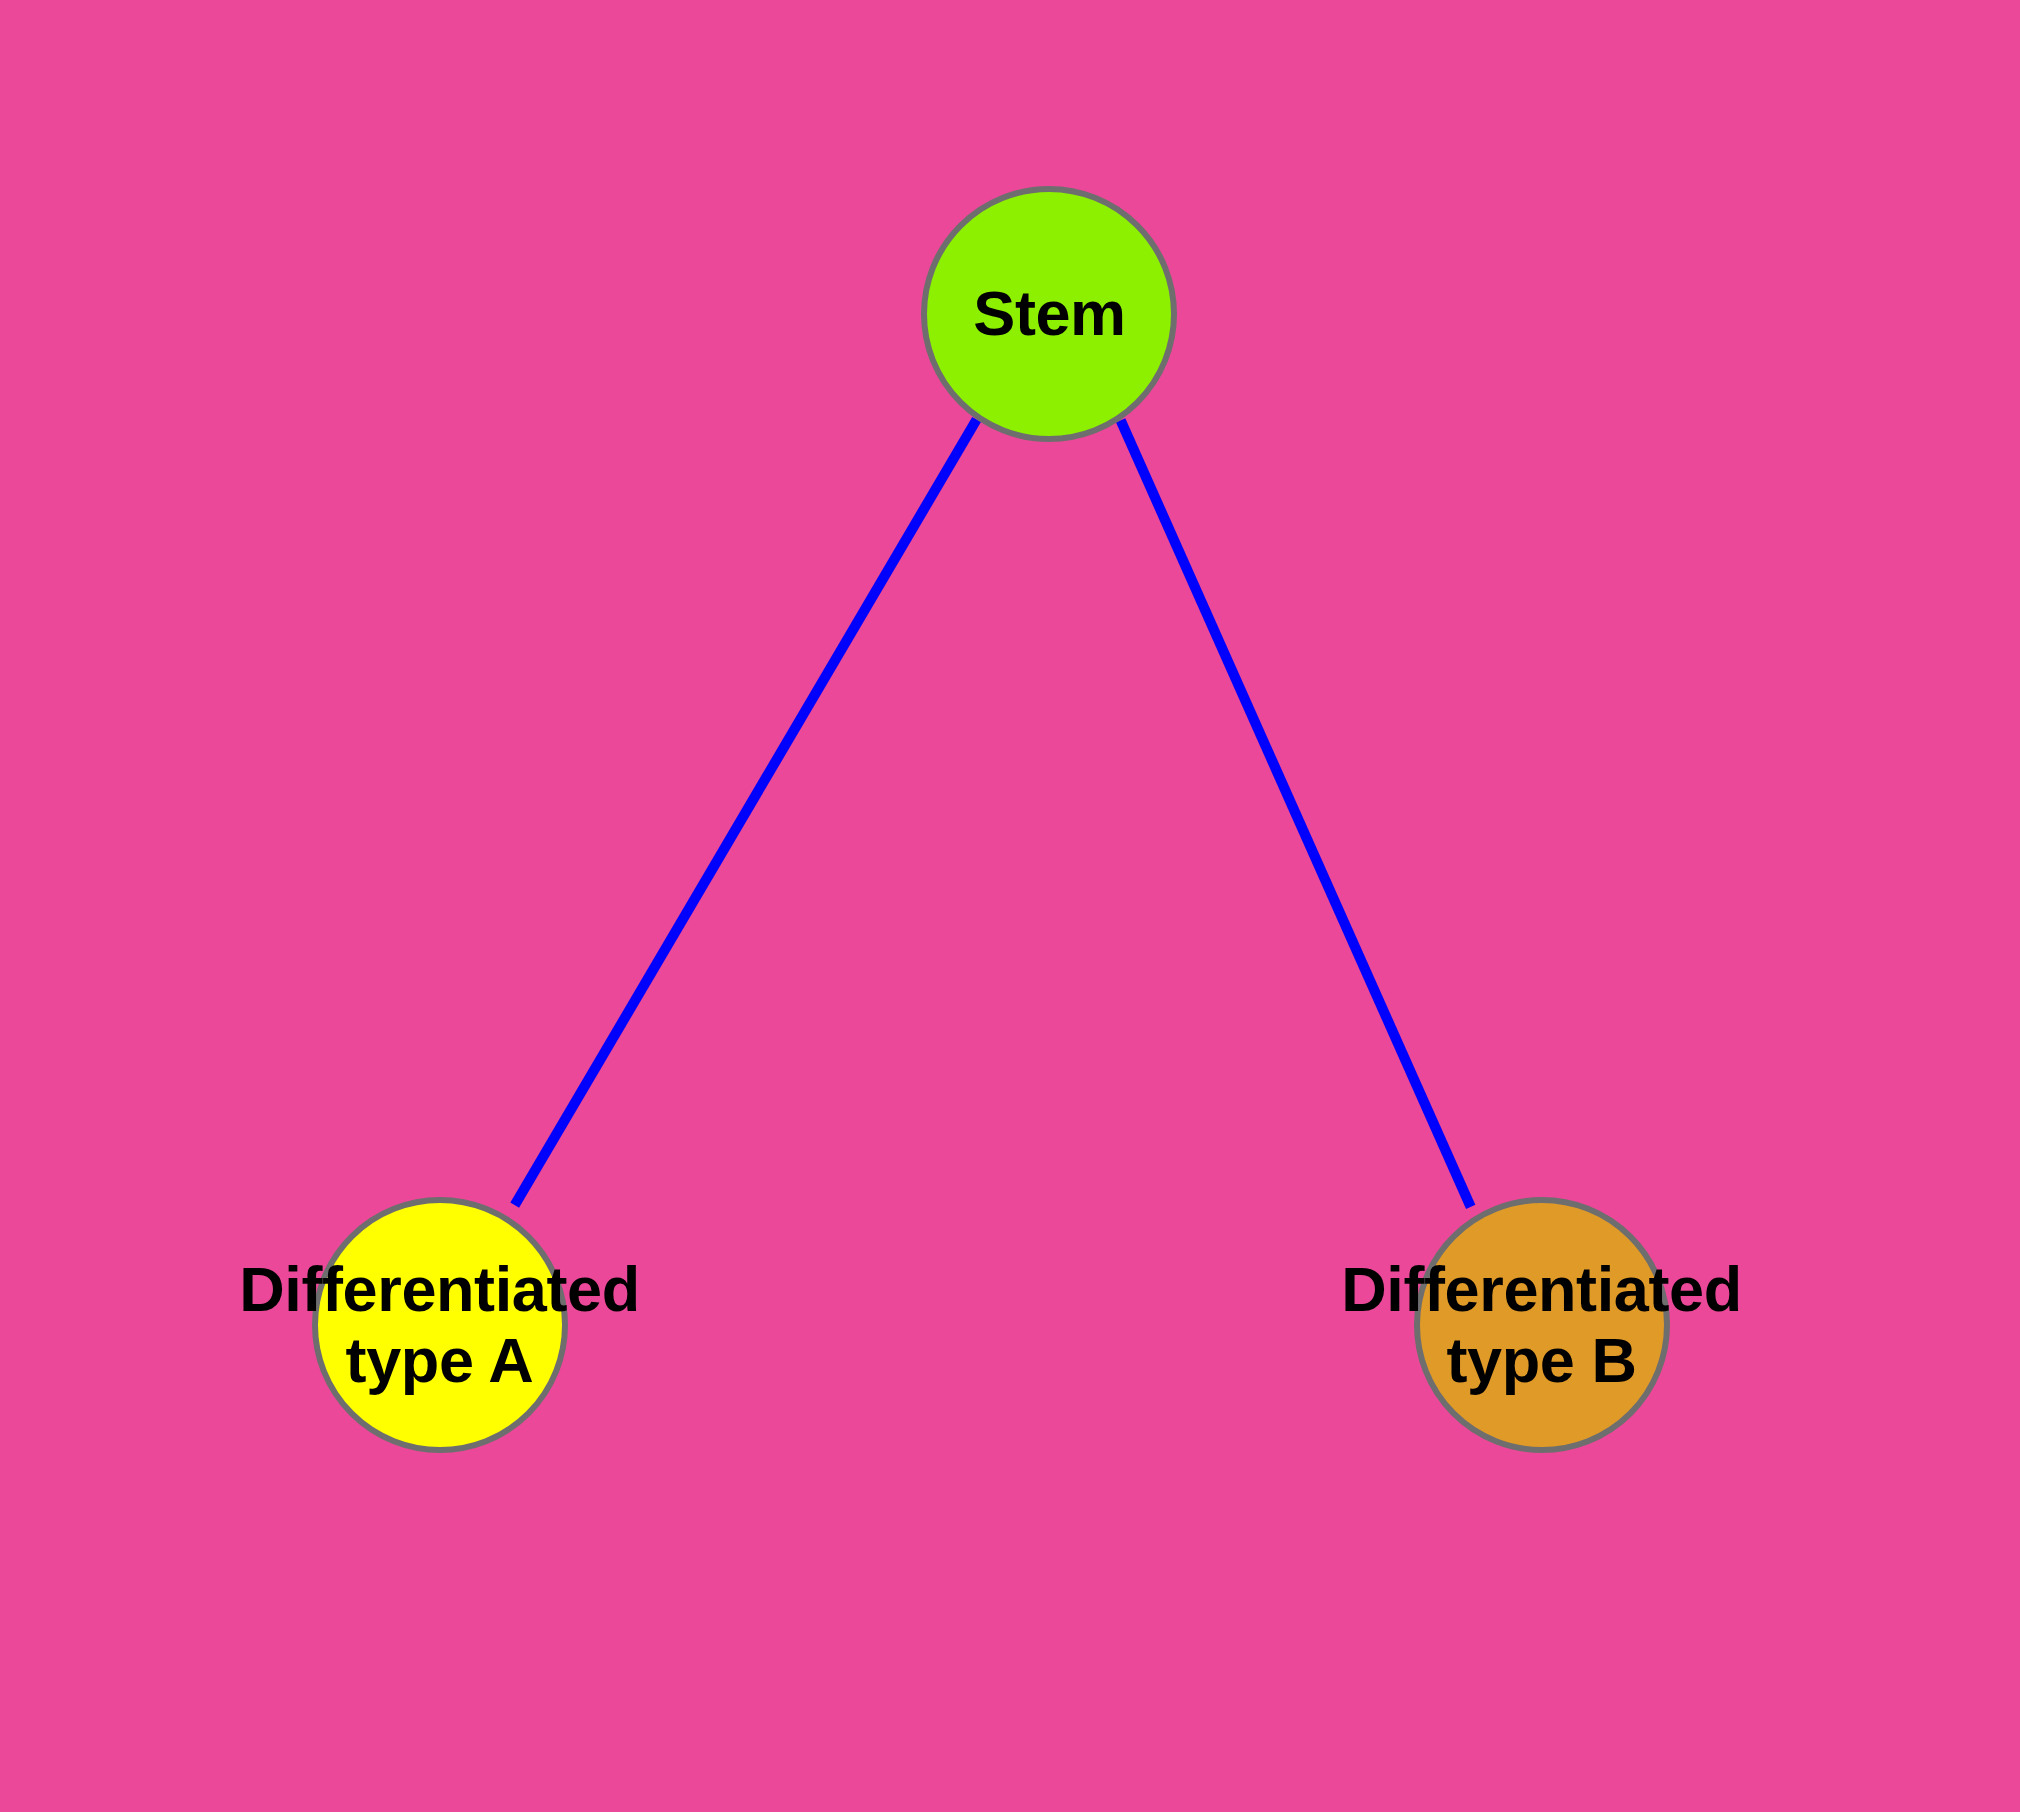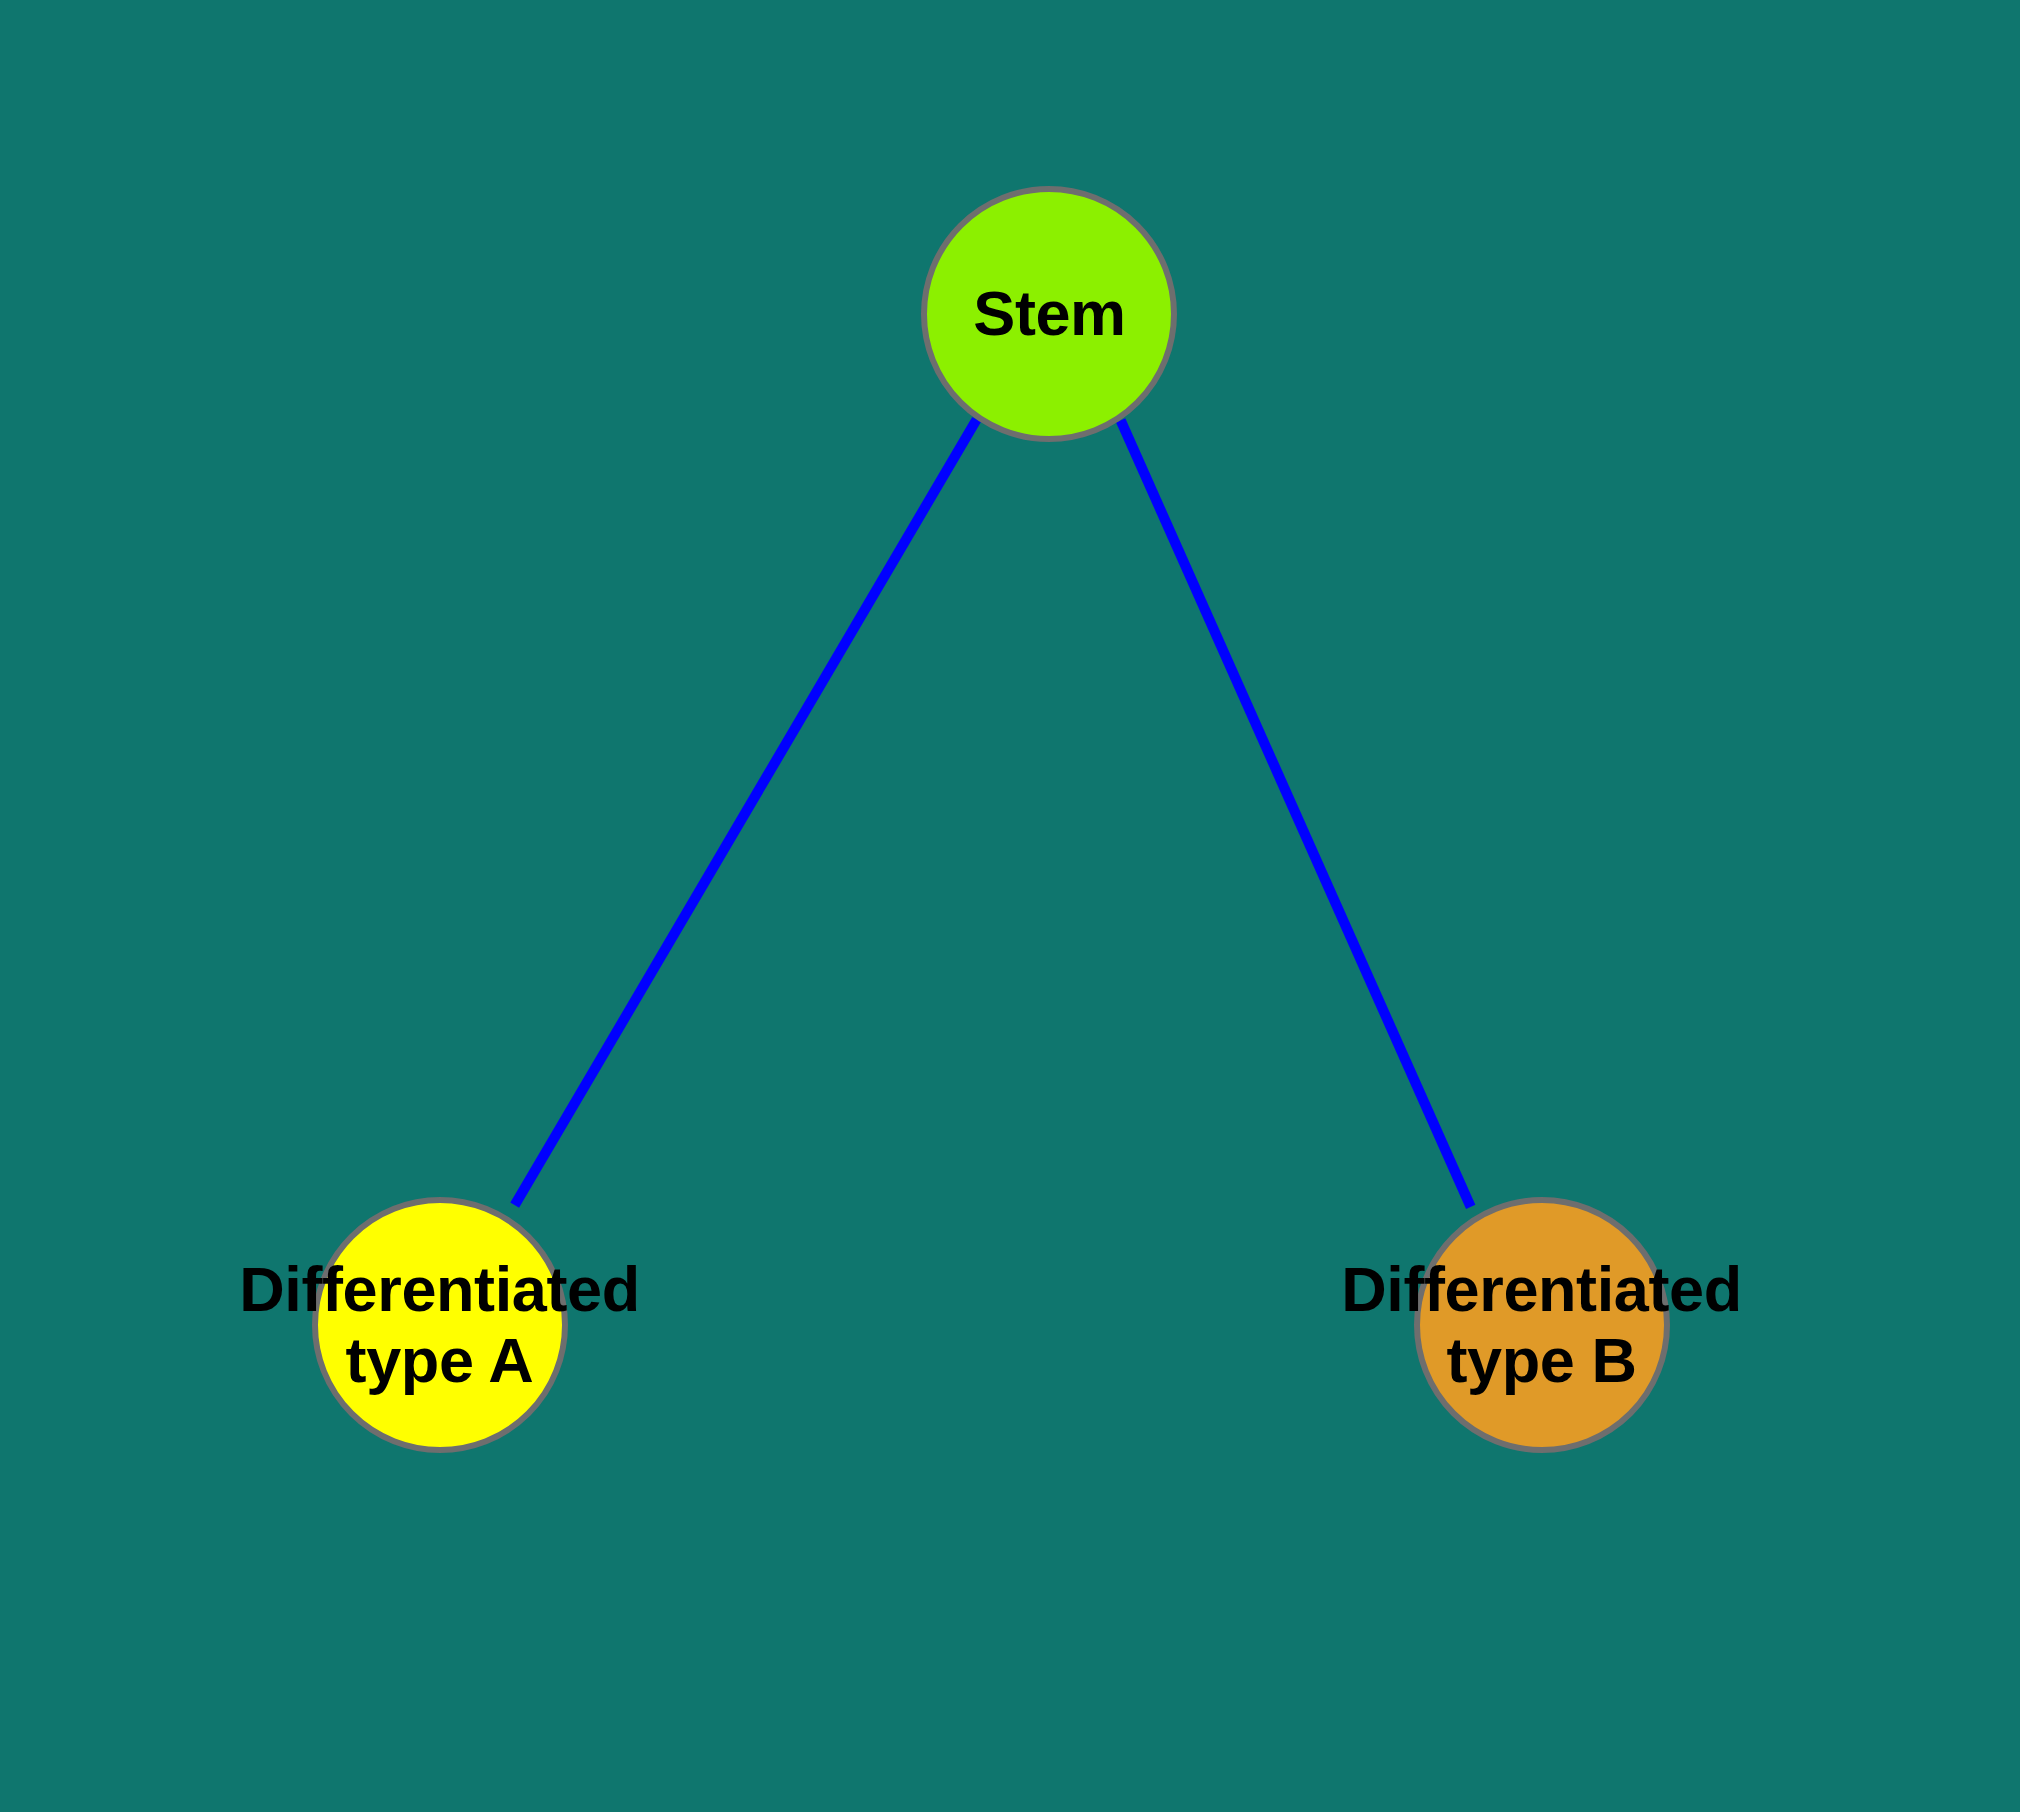--- a/index.html
+++ b/index.html
@@ -38,21 +38,21 @@
     color: #000000;
     line-height: 1.13;
     white-space: pre;
     letter-spacing: -0.4px;
     pointer-events: none;
   }
 </style>
 </head>
 <body>
 
-<div id="graph-canvas" style="background: #0f766e;">
+<div id="graph-canvas" style="background: #ec4899;">
 
   <svg id="edge-layer" viewBox="0 0 2384 2138">
     <line x1="1152" y1="495" x2="607" y2="1422" stroke="#0000ff" stroke-width="12" stroke-linecap="butt"></line>
     <line x1="1322" y1="496" x2="1735" y2="1424" stroke="#0000ff" stroke-width="12" stroke-linecap="butt"></line>
   </svg>
 
   <div class="node" style="left: 921px; top: 186px; width: 256px; height: 256px; background: rgb(140, 240, 0); border-width: 6px; border-color: rgb(110, 110, 110);"></div>
   <div class="node" style="left: 312px; top: 1197px; width: 256px; height: 256px; background: rgb(255, 255, 0); border-width: 6px; border-color: rgb(110, 110, 110);"></div>
   <div class="node" style="left: 1414px; top: 1197px; width: 256px; height: 256px; background: rgb(224, 154, 40); border-width: 6px; border-color: rgb(110, 110, 110);"></div>
 

